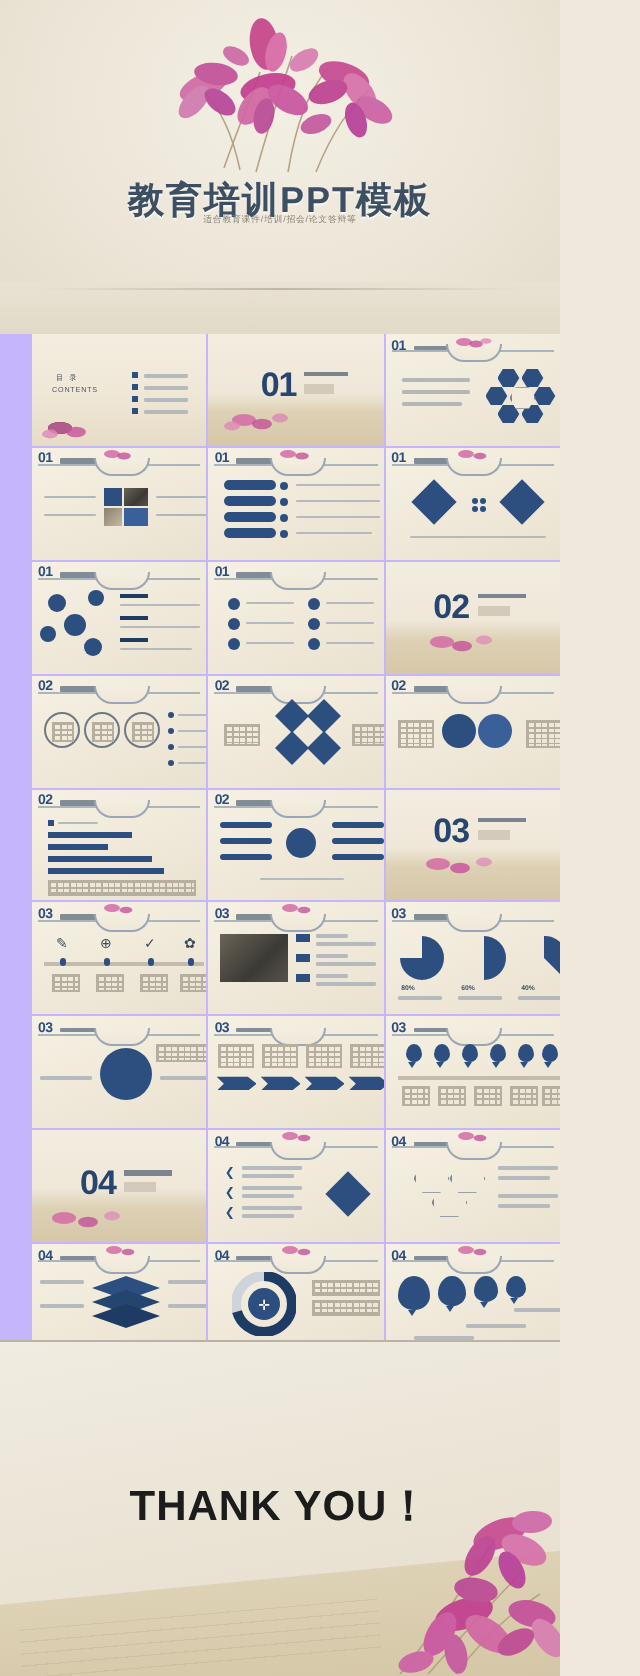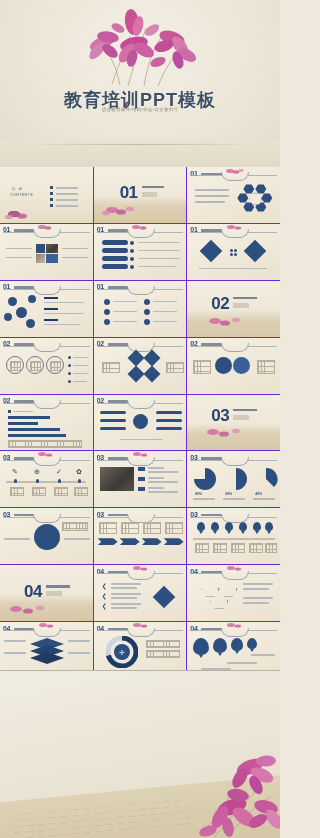--- a/index.html
+++ b/index.html
@@ -40,22 +40,22 @@
 
   
   .bouquet{position:absolute;left:60px;top:6px;width:160px;height:82px;}
 
   
   .grid{
     position:absolute;top:167px;left:0;width:280px;height:503px;
     display:grid;
     grid-template-columns:repeat(3,1fr);
     grid-auto-rows:55.9px;
-    background:#6d28d9;
-    gap:1px;padding:0 0 0 0;
+    background:#c4b5fd;
+    gap:1px;padding:0 0 0 16px;
     box-sizing:border-box;
   }
   .slide{
     position:relative;overflow:hidden;
     background:linear-gradient(160deg,#f6f1e4 0%,#efe8d8 60%,#eae2d0 100%);
     box-sizing:border-box;
   }
   .slide.paper{
     background:
       linear-gradient(180deg,#f4eee0 0%,#efe7d6 55%,#e6dcc6 100%);
@@ -710,20 +710,21 @@
       <div class="pin" style="left:60px;top:16px;width:10px;height:11px;"></div>
       <div class="tinytxt" style="left:64px;top:32px;width:24px;"></div>
       <div class="tinytxt" style="left:40px;top:40px;width:30px;"></div>
       <div class="tinytxt" style="left:14px;top:46px;width:30px;"></div>
     </div>
 
   </div>
 
   <div class="closing">
     <div class="script"></div>
+    <div class="thanks">THANK YOU！</div>
     <div class="bq2">
       <svg width="110" height="94" viewBox="0 0 110 94">
         <g stroke="#b6a384" stroke-width="0.8" fill="none">
           <path d="M30,92 C48,70 62,48 78,24"></path>
           <path d="M44,92 C60,74 74,58 92,40"></path>
           <path d="M58,92 C70,76 84,62 100,52"></path>
         </g>
         <g opacity="0.93">
           <ellipse cx="80" cy="22" rx="14" ry="7" fill="#c74c93" transform="rotate(-22 80 22)"></ellipse>
           <ellipse cx="92" cy="30" rx="12" ry="6.5" fill="#d772ab" transform="rotate(26 92 30)"></ellipse>

